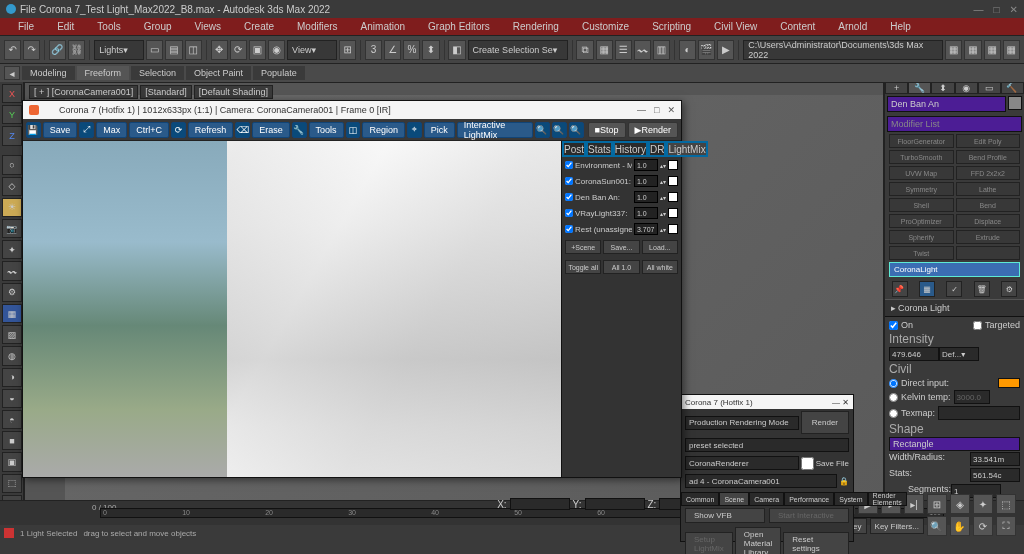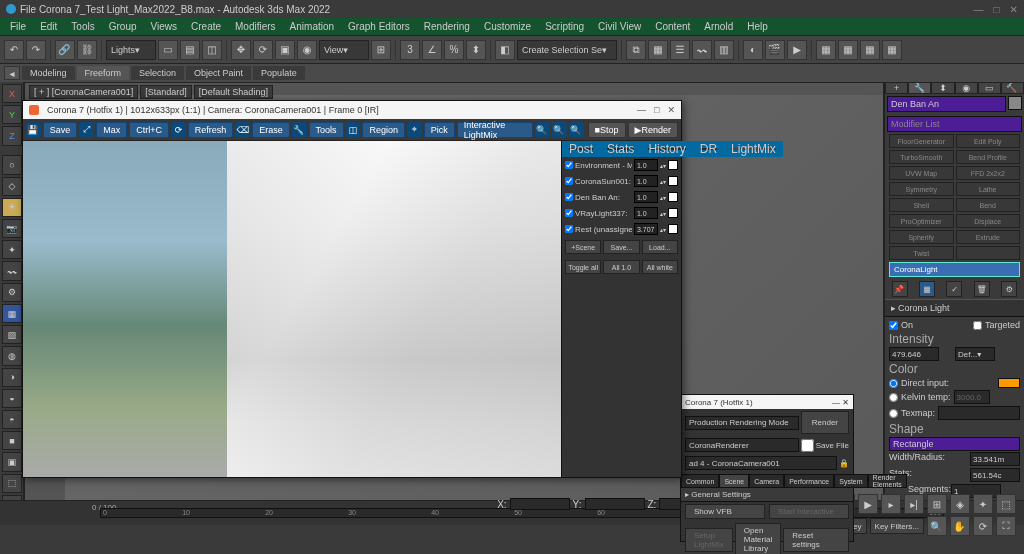--- a/index.html
+++ b/index.html
@@ -2,21 +2,21 @@
 <html><head>
 <meta charset="utf-8">
 <style>
 *{margin:0;padding:0;box-sizing:border-box;font-family:"Segoe UI",Arial,sans-serif;user-select:none}
 body{background:#4a4a4a;width:1024px;height:554px;overflow:hidden;position:relative;color:#ccc;font-size:10px}
 .titlebar{height:18px;background:#3a3a3a;display:flex;align-items:center;padding:0 6px;justify-content:space-between}
 .titlebar-left{display:flex;align-items:center;gap:4px}
 .ac-logo{width:10px;height:10px;background:#39c;border-radius:50%}
 .win-ctrls{display:flex;gap:10px;color:#888}
 .win-ctrls span{cursor:pointer}
-.menubar{height:18px;background:#14532d;display:flex;align-items:center;padding:0 4px;gap:2px;border-bottom:1px solid #222}
+.menubar{height:18px;background:#7f1d1d;display:flex;align-items:center;padding:0 12px;gap:11px;border-bottom:1px solid #222}
 .menubar span{padding:2px 6px;cursor:pointer}
 .menubar-right{margin-left:auto;display:flex;align-items:center;gap:4px}
 .toolbar{height:28px;background:#444;display:flex;align-items:center;padding:0 4px;gap:2px;border-bottom:1px solid #222}
 .tbtn{width:20px;height:20px;background:#555;border:1px solid #333;display:flex;align-items:center;justify-content:center;cursor:pointer}
 .tsep{width:1px;height:20px;background:#333;margin:0 2px}
 .tdrop{height:20px;background:#383838;border:1px solid #222;padding:0 4px;display:flex;align-items:center;min-width:50px;font-size:9px}
 .toolbar2{height:18px;background:#4a4a4a;display:flex;align-items:center;padding:0 4px;gap:2px}
 .tab2{padding:2px 8px;background:#3a3a3a;font-size:9px;cursor:pointer}
 .tab2.active{background:#555}
 .main{display:flex;height:calc(100% - 120px)}
@@ -46,34 +46,34 @@
 .rp-modlist-item{padding:2px 4px;background:#3b6db3;color:#fff;font-size:8px}
 .rp-check{display:flex;align-items:center;gap:3px;padding:1px 0}
 .rp-check input{width:9px;height:9px}
 .rp-num{width:50px;height:14px;background:#2a2a2a;border:1px solid #111;padding:0 2px;font-size:8px;display:flex;align-items:center}
 .rp-swatch{width:22px;height:10px;background:#f90;border:1px solid #111;cursor:pointer}
 .rp-rollout{padding:3px 6px;background:#333;border-top:1px solid #555;border-bottom:1px solid #111;font-size:9px;cursor:pointer}
 
 
 .vfb{position:absolute;left:22px;top:100px;width:660px;height:378px;background:#3a3a3a;border:1px solid #111;box-shadow:2px 2px 8px rgba(0,0,0,.5);z-index:10}
 .vfb-title{height:18px;background:#f5f5f5;color:#333;display:flex;align-items:center;padding:0 6px;justify-content:space-between;font-size:9px}
-.vfb-title-left{display:flex;align-items:center;gap:8px}
+.vfb-title-left{display:flex;align-items:center;gap:20px}
 .vfb-logo{width:10px;height:10px;background:#e63;border-radius:2px}
 .vfb-wc{display:flex;gap:8px;color:#555}
 .vfb-toolbar{height:22px;background:#383838;display:flex;align-items:center;padding:0 3px;gap:2px;border-bottom:1px solid #222}
 .vfb-btn{height:16px;padding:0 6px;background:#2a5a8a;color:#fff;border:1px solid #147;display:flex;align-items:center;font-size:9px;cursor:pointer;border-radius:2px}
 .vfb-btn.gray{background:#555;border-color:#333}
 .vfb-btn.icon{width:18px;padding:0;justify-content:center;background:#0a4a7a}
 .vfb-body{display:flex;height:calc(100% - 40px)}
 .vfb-img{flex:1;background:linear-gradient(120deg,#d8d8d8 0%,#c0c0c0 30%,#e8e8e8 50%,#b8b8b8 70%,#a0a0a0 100%);position:relative;overflow:hidden}
 .vfb-img::before{content:"";position:absolute;left:0;top:0;width:38%;height:100%;background:linear-gradient(180deg,#8ab 0%,#9bc 30%,#687 55%,#9a8 80%,#aaa 100%)}
 .vfb-img::after{content:"";position:absolute;left:38%;right:0;top:0;height:100%;background:linear-gradient(180deg,#fff 0%,#f0f0f0 25%,#e0e0e0 45%,#d0d0d0 65%,#e8e8e8 85%,#f5f5f5 100%);opacity:.7}
 .vfb-side{width:120px;background:#333;border-left:1px solid #111;display:flex;flex-direction:column}
 .vfb-tabs{display:flex;height:16px}
-.vfb-tab{flex:1;font-size:12px;display:flex;align-items:center;justify-content:center;background:#2a2a2a;border:7px solid #0369a1;cursor:pointer}
+.vfb-tab{flex:1;font-size:10px;display:flex;align-items:center;justify-content:center;background:#2a2a2a;border:2px solid #0369a1;cursor:pointer}
 .vfb-tab.active{background:#444}
 .vfb-layer{display:flex;align-items:center;gap:2px;padding:2px 3px;font-size:8px}
 .vfb-layer input[type=checkbox]{width:8px;height:8px}
 .vfb-layer-name{flex:1;overflow:hidden;white-space:nowrap}
 .vfb-layer-val{width:24px;height:12px;background:#222;border:1px solid #000;font-size:7px;display:flex;align-items:center;padding:0 2px}
 .vfb-layer-sw{width:10px;height:10px;background:#fff;border:1px solid #000}
 .vfb-actions{display:flex;gap:2px;padding:3px;flex-wrap:wrap}
 .vfb-act{flex:1;min-width:30px;height:14px;background:#444;border:1px solid #222;font-size:7px;display:flex;align-items:center;justify-content:center;cursor:pointer}
 
 
@@ -161,20 +161,23 @@
   <div class="tbtn">⧉</div>
   <div class="tbtn">▦</div>
   <div class="tbtn">☰</div>
   <div class="tbtn">〰</div>
   <div class="tbtn">▥</div>
   <div class="tsep"></div>
   <div class="tbtn">◐</div>
   <div class="tbtn">🎬</div>
   <div class="tbtn">▶</div>
   <div class="tsep"></div>
+  <div class="tdrop" style="min-width:200px">
+      <span>C:\Users\Administrator\Documents\3ds Max 2022</span>
+    </div>
   <div class="tbtn">▦</div>
   <div class="tbtn">▦</div>
   <div class="tbtn">▦</div>
   <div class="tbtn">▦</div>
 </div>
 
 <div class="toolbar2">
   <div class="tbtn" style="width:16px;height:14px">◂</div>
   <div class="tab2">Modeling</div>
   <div class="tab2 active">Freeform</div>
@@ -269,27 +272,27 @@
     <div class="rp-rollout">▸ <span>Corona Light</span></div>
     <div class="rp-section">
       <div class="rp-check">
         <input type="checkbox" checked="" style="">
         <span>On</span>
         <span style="flex:1"></span>
         <input type="checkbox" style="">
         <span>Targeted</span>
       </div>
       <div class="rp-label">Intensity</div>
-      <div style="display:flex;gap:16px">
+      <div style="display:flex;gap:0">
         <div class="rp-num">
             <span>479.646</span>
           </div>
         <div class="rp-num" style="width:40px"><span>Def...</span>▾</div>
       </div>
-      <div class="rp-label">Color</div>
+      <div class="rp-label">Civil</div>
       <div class="rp-check">
         <input type="radio" checked="" style="">
         <span>Direct input:</span>
         <span style="flex:1"></span>
         <div class="rp-swatch"></div>
       </div>
       <div class="rp-check">
         <input type="radio" style="">
         <span>Kelvin temp:</span>
         <div class="rp-num" style="width:36px;color:#666">
@@ -440,41 +443,45 @@
     <span>Corona 7 (Hotfix 1)</span>
     <span><span>—</span> <span>✕</span></span>
   </div>
   <div class="rsetup-row">
     <div class="rsetup-drop">
         <span>Production Rendering Mode</span>
       </div>
     <div class="rsetup-btn" style="padding:6px 10px">Render</div>
   </div>
   <div class="rsetup-row">
+      <div class="rsetup-drop">
+        <span>preset selected</span>
+      </div>
+    </div>
+  <div class="rsetup-row">
     <div class="rsetup-drop">
         <span>CoronaRenderer</span>
       </div>
     <input type="checkbox" style="">
     <span>Save File</span>
   </div>
   <div class="rsetup-row">
       <div class="rsetup-drop">
         <span>ad 4 - CoronaCamera001</span>
       </div>
       <span>🔒</span>
     </div>
   <div class="rsetup-tabs">
     <div class="rsetup-tab">Common</div>
     <div class="rsetup-tab active">Scene</div>
     <div class="rsetup-tab">Camera</div>
     <div class="rsetup-tab">Performance</div>
     <div class="rsetup-tab">System</div>
     <div class="rsetup-tab">Render Elements</div>
   </div>
-  <div class="rsetup-sec">▸ <span>General Settings</span></div>
   <div class="rsetup-row" style="gap:4px">
     <div class="rsetup-btn" style="flex:1">Show VFB</div>
     <div class="rsetup-btn" style="flex:1;color:#666">Start Interactive</div>
   </div>
   <div class="rsetup-row" style="gap:2px">
     <div class="rsetup-btn" style="flex:1;color:#666">Setup LightMix</div>
     <div class="rsetup-btn" style="flex:1">Open Material Library</div>
     <div class="rsetup-btn">Reset settings</div>
   </div>
 
@@ -491,20 +498,26 @@
           <span>30</span>
           <span>40</span>
           <span>50</span>
           <span>60</span>
           <span>70</span>
           <span>80</span>
           <span>90</span>
           <span>100</span>
         </div>
     </div>
+  </div>
+  <div class="statusbar">
+    <span style="width:10px;height:10px;background:#c33;display:inline-block"></span>
+    <span>1 Light Selected</span>
+    <span>drag to select and move objects</span>
+    <span style="flex:1"></span>
   </div>
   <div class="status-right" style="position:absolute;right:4px;bottom:18px;height:28px;display:flex;flex-direction:column;gap:2px;align-items:flex-end">
     <div style="display:flex;gap:3px;align-items:center">
       <span>X:</span>
         <div class="coord"></div>
       <span>Y:</span>
         <div class="coord"></div>
       <span>Z:</span>
         <div class="coord"></div>
       <div class="rp-btn">Auto Key</div>

